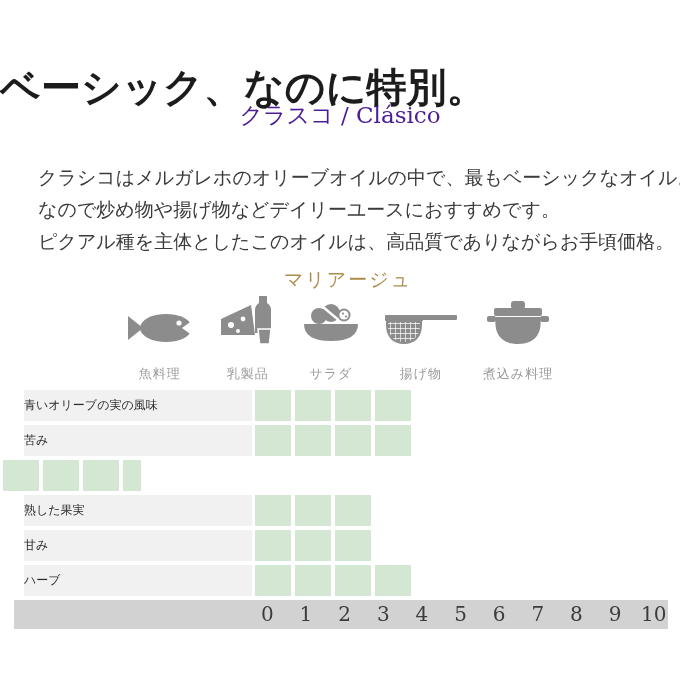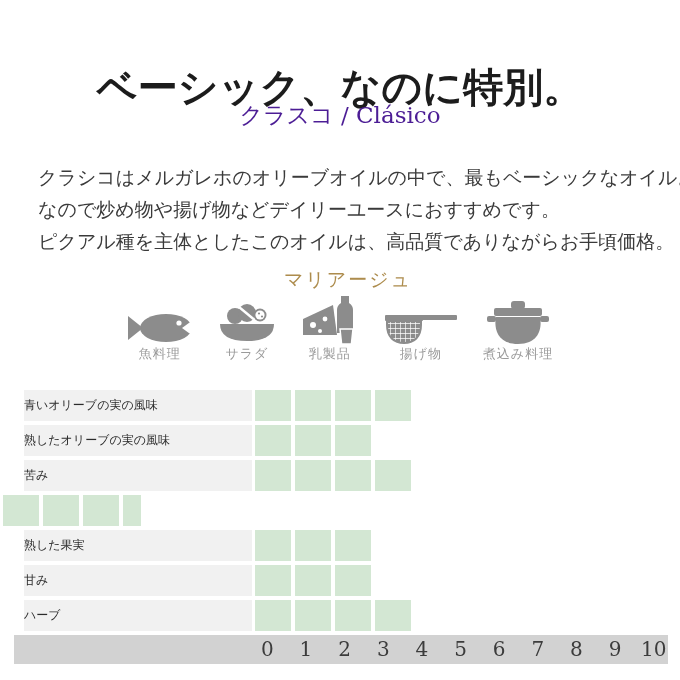--- a/index.html
+++ b/index.html
@@ -3,21 +3,21 @@
 <meta charset="utf-8">
 <style>
   html,body{margin:0;padding:0;}
   body{
     width:680px;height:680px;overflow:hidden;background:#ffffff;
     font-family:"DejaVu Serif","Liberation Serif",serif;
     position:relative;color:#222;
     --icon-color:#8c8c8c;--gold:#ad8c4d;--cell-green:#d3e7d3;--band-gray:#f1f1f1;--axis-gray:#d2d2d2;
   }
   .page-title{
-    position:absolute;top:33px;left:0;right:0;text-align:center;
+    position:absolute;top:33px;left:0;right:0;
     font-size:40px;font-weight:600;color:#1c1c1c;letter-spacing:0px;white-space:nowrap;
   }
   .page-subtitle{
     position:absolute;top:100px;left:0;right:0;text-align:center;
     font-size:23px;color:#4c1d95;white-space:nowrap;
   }
   .description{
     position:absolute;top:161px;left:38px;right:10px;
     font-size:19px;line-height:32px;color:#3a3a3a;
   }
@@ -27,21 +27,21 @@
     font-size:19px;color:var(--gold);letter-spacing:2px;
   }
   .mariage-row{
     position:absolute;top:295px;left:0;right:0;
     display:flex;justify-content:center;align-items:flex-end;gap:26px;
   }
   .mariage-item{display:flex;flex-direction:column;align-items:center;}
   .icon-box{height:50px;display:flex;align-items:flex-end;justify-content:center;}
   .mariage-item svg{color:var(--icon-color);display:block;}
   .mariage-label{
-    margin-top:0;font-size:13px;color:#9a9a9a;letter-spacing:1px;white-space:nowrap;
+    margin-top:20px;font-size:13px;color:#9a9a9a;letter-spacing:1px;white-space:nowrap;
     font-family:"DejaVu Serif","Liberation Serif",serif;
   }
   .chart{position:absolute;top:390px;left:0;right:0;}
   .crow{display:flex;height:31px;margin-bottom:4px;}
   .clabel{
     margin-left:24px;width:228px;background:var(--band-gray);
     display:flex;align-items:center;
     font-size:12px;color:#2b2b2b;white-space:nowrap;overflow:hidden;
   }
   .ccells{margin-left:3px;display:flex;}
@@ -76,50 +76,50 @@
   <div class="mariage-item">
     <div class="icon-box">
       <svg width="66" height="34" viewBox="0 0 66 34" fill="currentColor">
         <ellipse cx="39" cy="17" rx="26" ry="14"></ellipse>
         <path d="M16 17 L1 5 L1 29 Z"></path>
         <path d="M66 9 L55 17 L66 25 Z" fill="#ffffff"></path>
         <circle cx="52" cy="12" r="2.6" fill="#ffffff"></circle>
       </svg>
     </div>
     <div class="mariage-label">魚料理</div>
+  </div>
+
+  <div class="mariage-item">
+    <div class="icon-box">
+      <svg width="58" height="50" viewBox="0 0 58 50" fill="currentColor">
+        <path d="M40 1 h8 v7 c3 2 4 4 4 7 v23 h-16 v-23 c0-3 1-5 4-7 z"></path>
+        <path d="M2 24 L32 10 L36 40 L2 40 Z"></path>
+        <circle cx="12" cy="30" r="3" fill="#ffffff"></circle>
+        <circle cx="24" cy="24" r="2.4" fill="#ffffff"></circle>
+        <circle cx="19" cy="36" r="2" fill="#ffffff"></circle>
+        <path d="M39 34 h13 l-1.6 15 h-9.8 z" stroke="#ffffff" stroke-width="1.5"></path>
+      </svg>
+    </div>
+    <div class="mariage-label">乳製品</div>
   </div>
 
   <div class="mariage-item">
     <div class="icon-box">
       <svg width="56" height="42" viewBox="0 0 56 42" fill="currentColor">
         <circle cx="16" cy="13" r="8"></circle>
         <circle cx="28" cy="10" r="9"></circle>
         <path d="M20 4 L38 19" stroke="#ffffff" stroke-width="2.4" fill="none"></path>
         <circle cx="41" cy="12" r="6.5"></circle>
         <circle cx="41" cy="12" r="4.6" fill="#ffffff"></circle>
         <circle cx="40" cy="10.5" r="1.1"></circle>
         <circle cx="43" cy="13.5" r="1.1"></circle>
         <path d="M1 21 L55 21 Q55 38 28 38 Q1 38 1 21 Z"></path>
       </svg>
     </div>
     <div class="mariage-label">サラダ</div>
-  </div>
-
-  <div class="mariage-item">
-    <div class="icon-box">
-      <svg width="58" height="50" viewBox="0 0 58 50" fill="currentColor">
-        <path d="M40 1 h8 v7 c3 2 4 4 4 7 v23 h-16 v-23 c0-3 1-5 4-7 z"></path>
-        <path d="M2 24 L32 10 L36 40 L2 40 Z"></path>
-        <circle cx="12" cy="30" r="3" fill="#ffffff"></circle>
-        <circle cx="24" cy="24" r="2.4" fill="#ffffff"></circle>
-        <circle cx="19" cy="36" r="2" fill="#ffffff"></circle>
-        <path d="M39 34 h13 l-1.6 15 h-9.8 z" stroke="#ffffff" stroke-width="1.5"></path>
-      </svg>
-    </div>
-    <div class="mariage-label">乳製品</div>
   </div>
 
   <div class="mariage-item">
     <div class="icon-box">
       <svg width="72" height="32" viewBox="0 0 72 32" fill="currentColor">
         <defs>
           <pattern id="mesh" width="5" height="5" patternUnits="userSpaceOnUse">
             <rect width="5" height="5" fill="#8c8c8c"></rect>
             <path d="M0 0 H5 M0 0 V5" stroke="#ffffff" stroke-width="1.3"></path>
           </pattern>
@@ -146,28 +146,20 @@
   </div>
 
 </div>
 
 <div class="chart">
   <div>
       <div class="crow">
         <div class="clabel">青いオリーブの実の風味</div>
         <div class="ccells">
           <div class="ccell"></div>
-          <div class="ccell"></div>
-          <div class="ccell"></div>
-          <div class="ccell"></div>
-        </div>
-      </div>
-      <div class="crow">
-        <div class="clabel">熟したオリーブの実の風味</div>
-        <div class="ccells">
           <div class="ccell"></div>
           <div class="ccell"></div>
           <div class="ccell"></div>
         </div>
       </div>
       <div class="crow">
         <div class="clabel">苦み</div>
         <div class="ccells">
           <div class="ccell"></div>
           <div class="ccell"></div>

